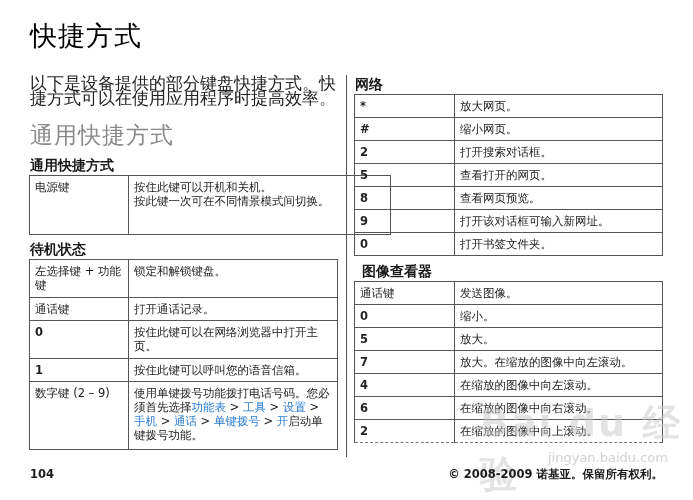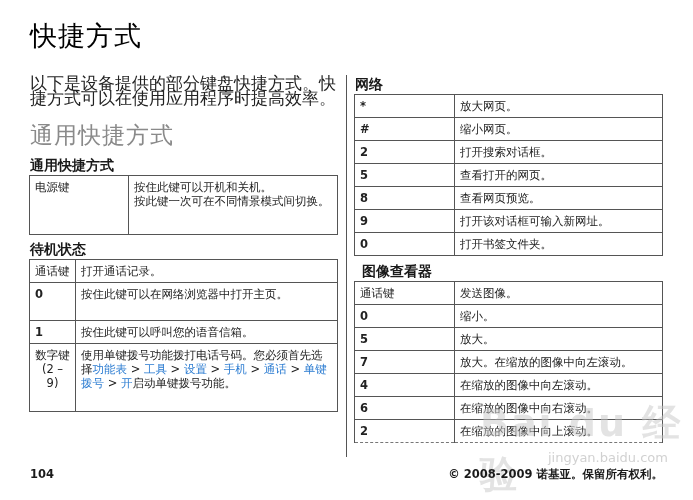--- a/index.html
+++ b/index.html
@@ -42,49 +42,53 @@
     .dashed-bottom td { border-bottom: 1px dashed #777 !important; }
   </style>
 </head>
 <body>
 
 <div class="page-title">快捷方式</div>
 <div class="intro">以下是设备提供的部分键盘快捷方式。快捷方式可以在使用应用程序时提高效率。</div>
 <div class="section-title">通用快捷方式</div>
 
 <div class="sub-heading" style="left:30px; top:157px;">通用快捷方式</div>
-<table class="kb" style="left:29px; top:175px; width:309px;padding-left:41px;">
+<table class="kb" style="left:29px; top:175px; width:362px;padding-left:41px;">
   <tbody>
       <tr>
     <td class="key" style="width:99px; height:59px;">电源键</td>
     <td>
       <div class="desc-p">按住此键可以开机和关机。</div>
       <div class="desc-p">按此键一次可在不同情景模式间切换。</div>
     </td>
   </tr>
 </tbody>
   </table>
 
 <div class="sub-heading" style="left:30px; top:241px;">待机状态</div>
 <table class="kb" style="left:29px; top:259px; width:309px;">
   <tbody>
+      <tr>
+    <td class="key" style="width:99px; height:38px;">左选择键 + 功能键</td>
+    <td>锁定和解锁键盘。</td>
+  </tr>
   <tr>
     <td class="key" style="height:23px;">通话键</td>
     <td>打开通话记录。</td>
   </tr>
   <tr>
     <td class="key bold" style="height:38px;">0</td>
     <td>按住此键可以在网络浏览器中打开主页。</td>
   </tr>
   <tr>
     <td class="key bold" style="height:23px;">1</td>
     <td>按住此键可以呼叫您的语音信箱。</td>
   </tr>
   <tr>
-    <td class="key" style="height:68px;text-align:center;">数字键 (2 – 9)</td>
+    <td class="key" style="height:68px;">数字键 (2 – 9)</td>
     <td><span>使用单键拨号功能拨打电话号码。您必须首先选择</span><span class="link">功能表</span><span> &gt; </span><span class="link">工具</span><span> &gt; </span><span class="link">设置</span><span> &gt; </span><span class="link">手机</span><span> &gt; </span><span class="link">通话</span><span> &gt; </span><span class="link">单键拨号</span><span> &gt; </span><span class="link">开</span><span>启动单键拨号功能。</span></td>
   </tr>
 </tbody>
   </table>
 
 <div class="divider"></div>
 
 <div class="sub-heading" style="left:355px; top:76px;">网络</div>
 <table class="kb" style="left:354px; top:94px; width:309px;">
   <tbody>

